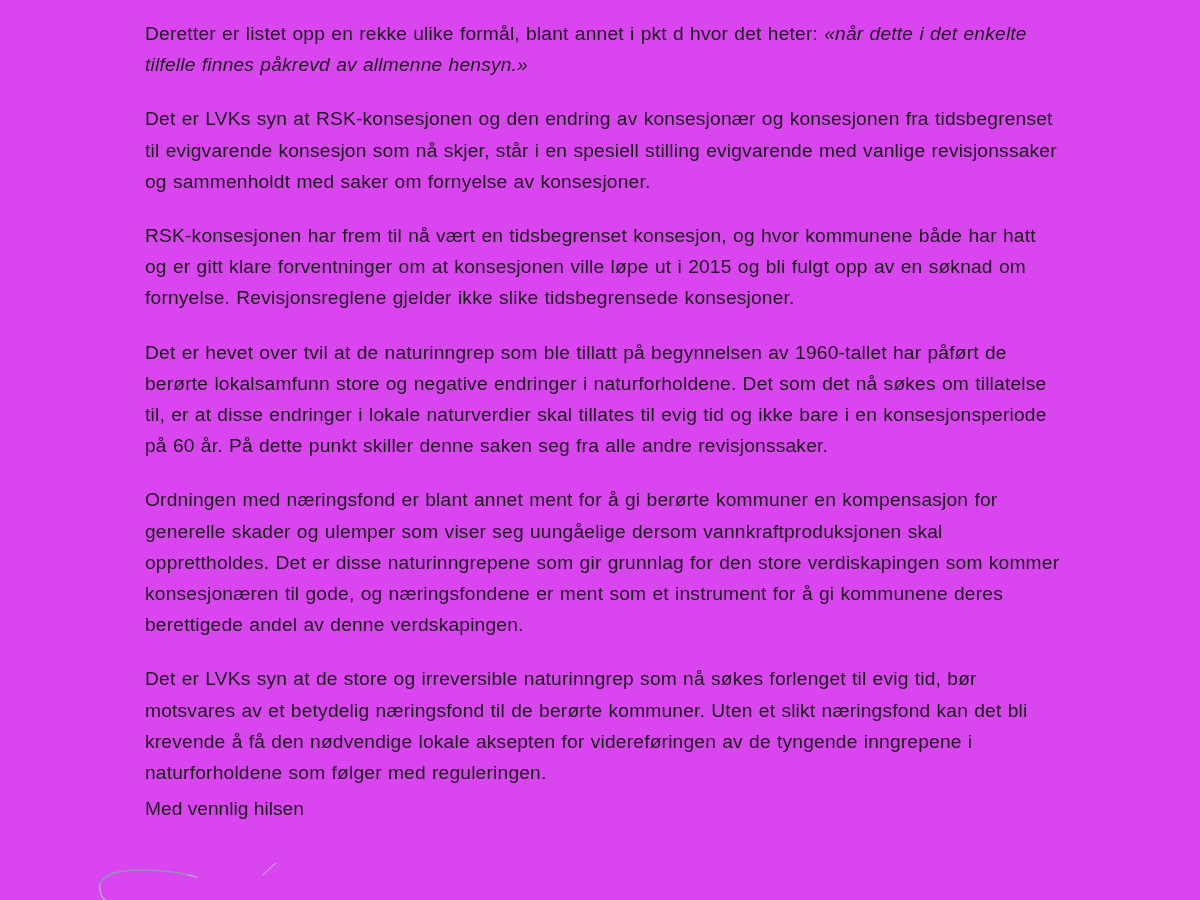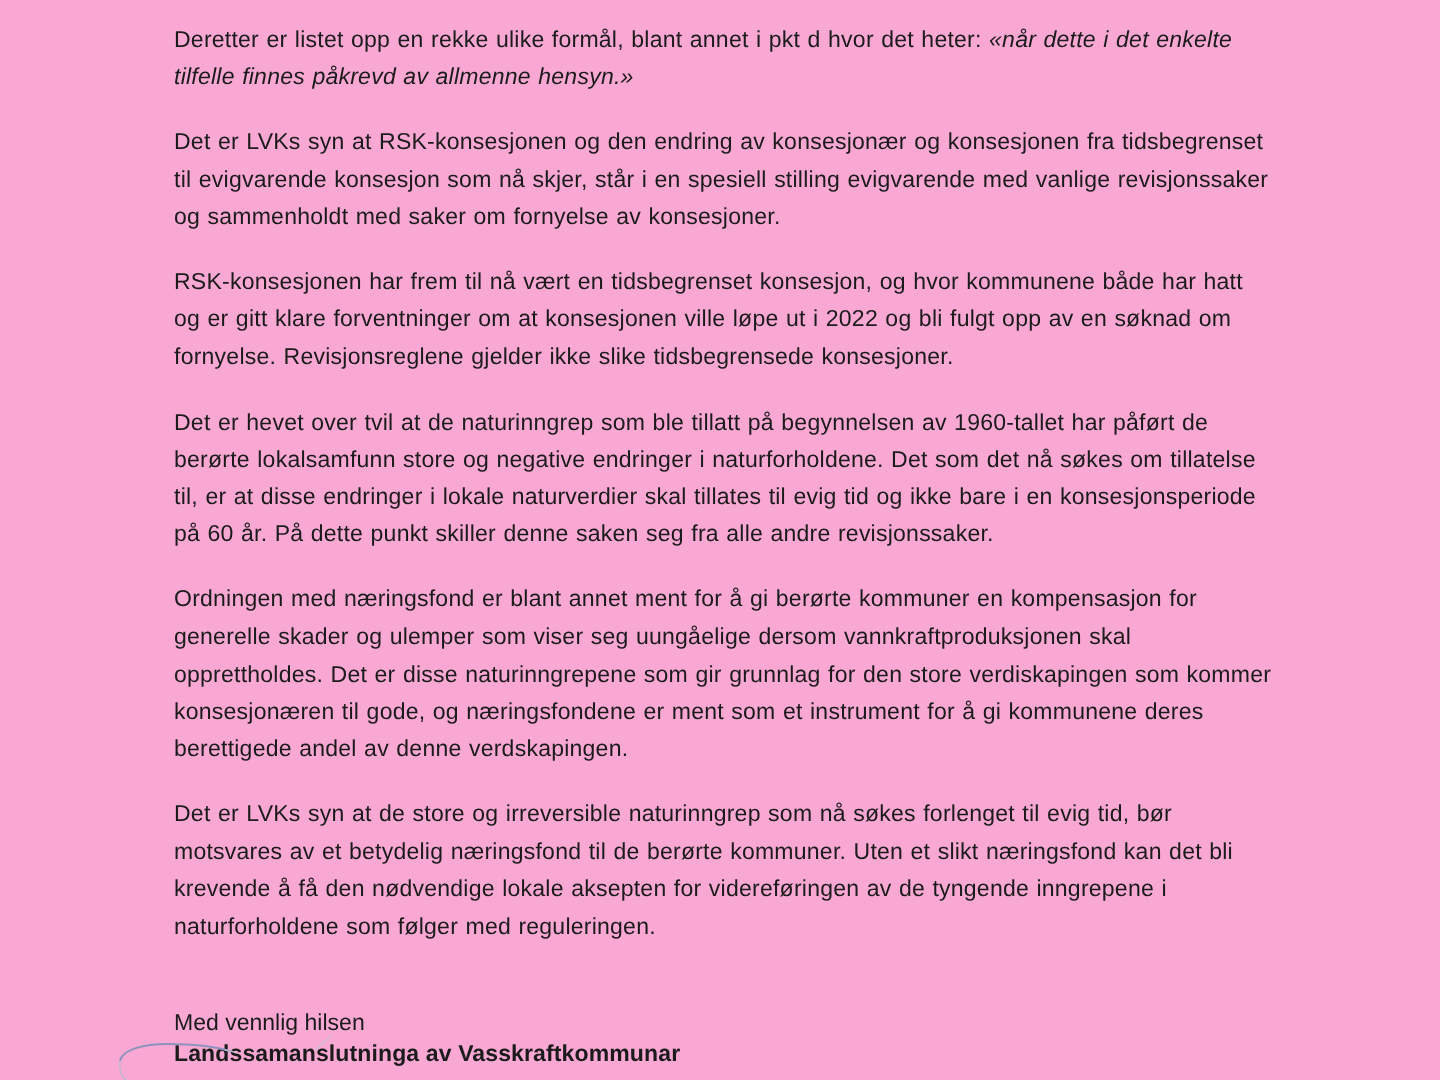--- a/index.html
+++ b/index.html
@@ -14,21 +14,21 @@
     overflow: hidden;
     font-family: "Liberation Sans", sans-serif;
     color: #1b1b1b;
     -webkit-font-smoothing: antialiased;
   }
 
   .page {
     position: relative;
     width: 1200px;
     height: 900px;
-    background: #f9a8d4;
+    background: #d946ef;
   }
 
   
   .body-column {
     position: absolute;
     left: 145px;
     top: 18px;
     width: 915px;
   }
 
@@ -43,21 +43,21 @@
   }
 
   .it {
     font-style: italic;
   }
 
   
   .closing {
     position: absolute;
     left: 145px;
-    top: 840px;
+    top: 796px;
     width: 700px;
   }
   .closing-line {
     font-size: 19.2px;
     line-height: 26px;
     color: #1b1b1b;
     white-space: nowrap;
   }
   .closing-line.org {
     font-weight: bold;
@@ -101,33 +101,32 @@
 <body>
 
 <div class="page">
 
   <div class="body-column">
 
     <p class="para"><span>Deretter er listet opp en rekke ulike formål, blant annet i pkt d hvor det heter: </span><span class="it">«når dette i det enkelte tilfelle finnes påkrevd av allmenne hensyn.»</span></p>
 
     <p class="para">Det er LVKs syn at RSK-konsesjonen og den endring av konsesjonær og konsesjonen fra tidsbegrenset til evigvarende konsesjon som nå skjer, står i en spesiell stilling evigvarende med vanlige revisjonssaker og sammenholdt med saker om fornyelse av konsesjoner.</p>
 
-    <p class="para">RSK-konsesjonen har frem til nå vært en tidsbegrenset konsesjon, og hvor kommunene både har hatt og er gitt klare forventninger om at konsesjonen ville løpe ut i 2022 og bli fulgt opp av en søknad om fornyelse. Revisjonsreglene gjelder ikke slike tidsbegrensede konsesjoner.</p>
+    <p class="para">RSK-konsesjonen har frem til nå vært en tidsbegrenset konsesjon, og hvor kommunene både har hatt og er gitt klare forventninger om at konsesjonen ville løpe ut i 2015 og bli fulgt opp av en søknad om fornyelse. Revisjonsreglene gjelder ikke slike tidsbegrensede konsesjoner.</p>
 
     <p class="para">Det er hevet over tvil at de naturinngrep som ble tillatt på begynnelsen av 1960-tallet har påført de berørte lokalsamfunn store og negative endringer i naturforholdene. Det som det nå søkes om tillatelse til, er at disse endringer i lokale naturverdier skal tillates til evig tid og ikke bare i en konsesjonsperiode på 60 år. På dette punkt skiller denne saken seg fra alle andre revisjonssaker.</p>
 
     <p class="para">Ordningen med næringsfond er blant annet ment for å gi berørte kommuner en kompensasjon for generelle skader og ulemper som viser seg uungåelige dersom vannkraftproduksjonen skal opprettholdes. Det er disse naturinngrepene som gir grunnlag for den store verdiskapingen som kommer konsesjonæren til gode, og næringsfondene er ment som et instrument for å gi kommunene deres berettigede andel av denne verdskapingen.</p>
 
     <p class="para">Det er LVKs syn at de store og irreversible naturinngrep som nå søkes forlenget til evig tid, bør motsvares av et betydelig næringsfond til de berørte kommuner. Uten et slikt næringsfond kan det bli krevende å få den nødvendige lokale aksepten for videreføringen av de tyngende inngrepene i naturforholdene som følger med reguleringen.</p>
 
   </div>
 
   <div class="closing">
     <div class="closing-line">Med vennlig hilsen</div>
-    <div class="closing-line org">Landssamanslutninga av Vasskraftkommunar</div>
   </div>
 
   <div class="signature-ink">
     <svg width="130" height="40" viewBox="0 0 130 40" aria-hidden="true">
       <path class="ink-stroke" d="M4 18 C 6 9, 22 4, 44 4 C 66 4, 86 7, 96 10"></path>
       <path class="ink-stroke faint" d="M4 18 C 3 27, 6 33, 12 36"></path>
       <path class="ink-stroke faint" d="M92 9 C 96 9.5, 99 10.5, 101 11.5"></path>
     </svg>
   </div>
 

